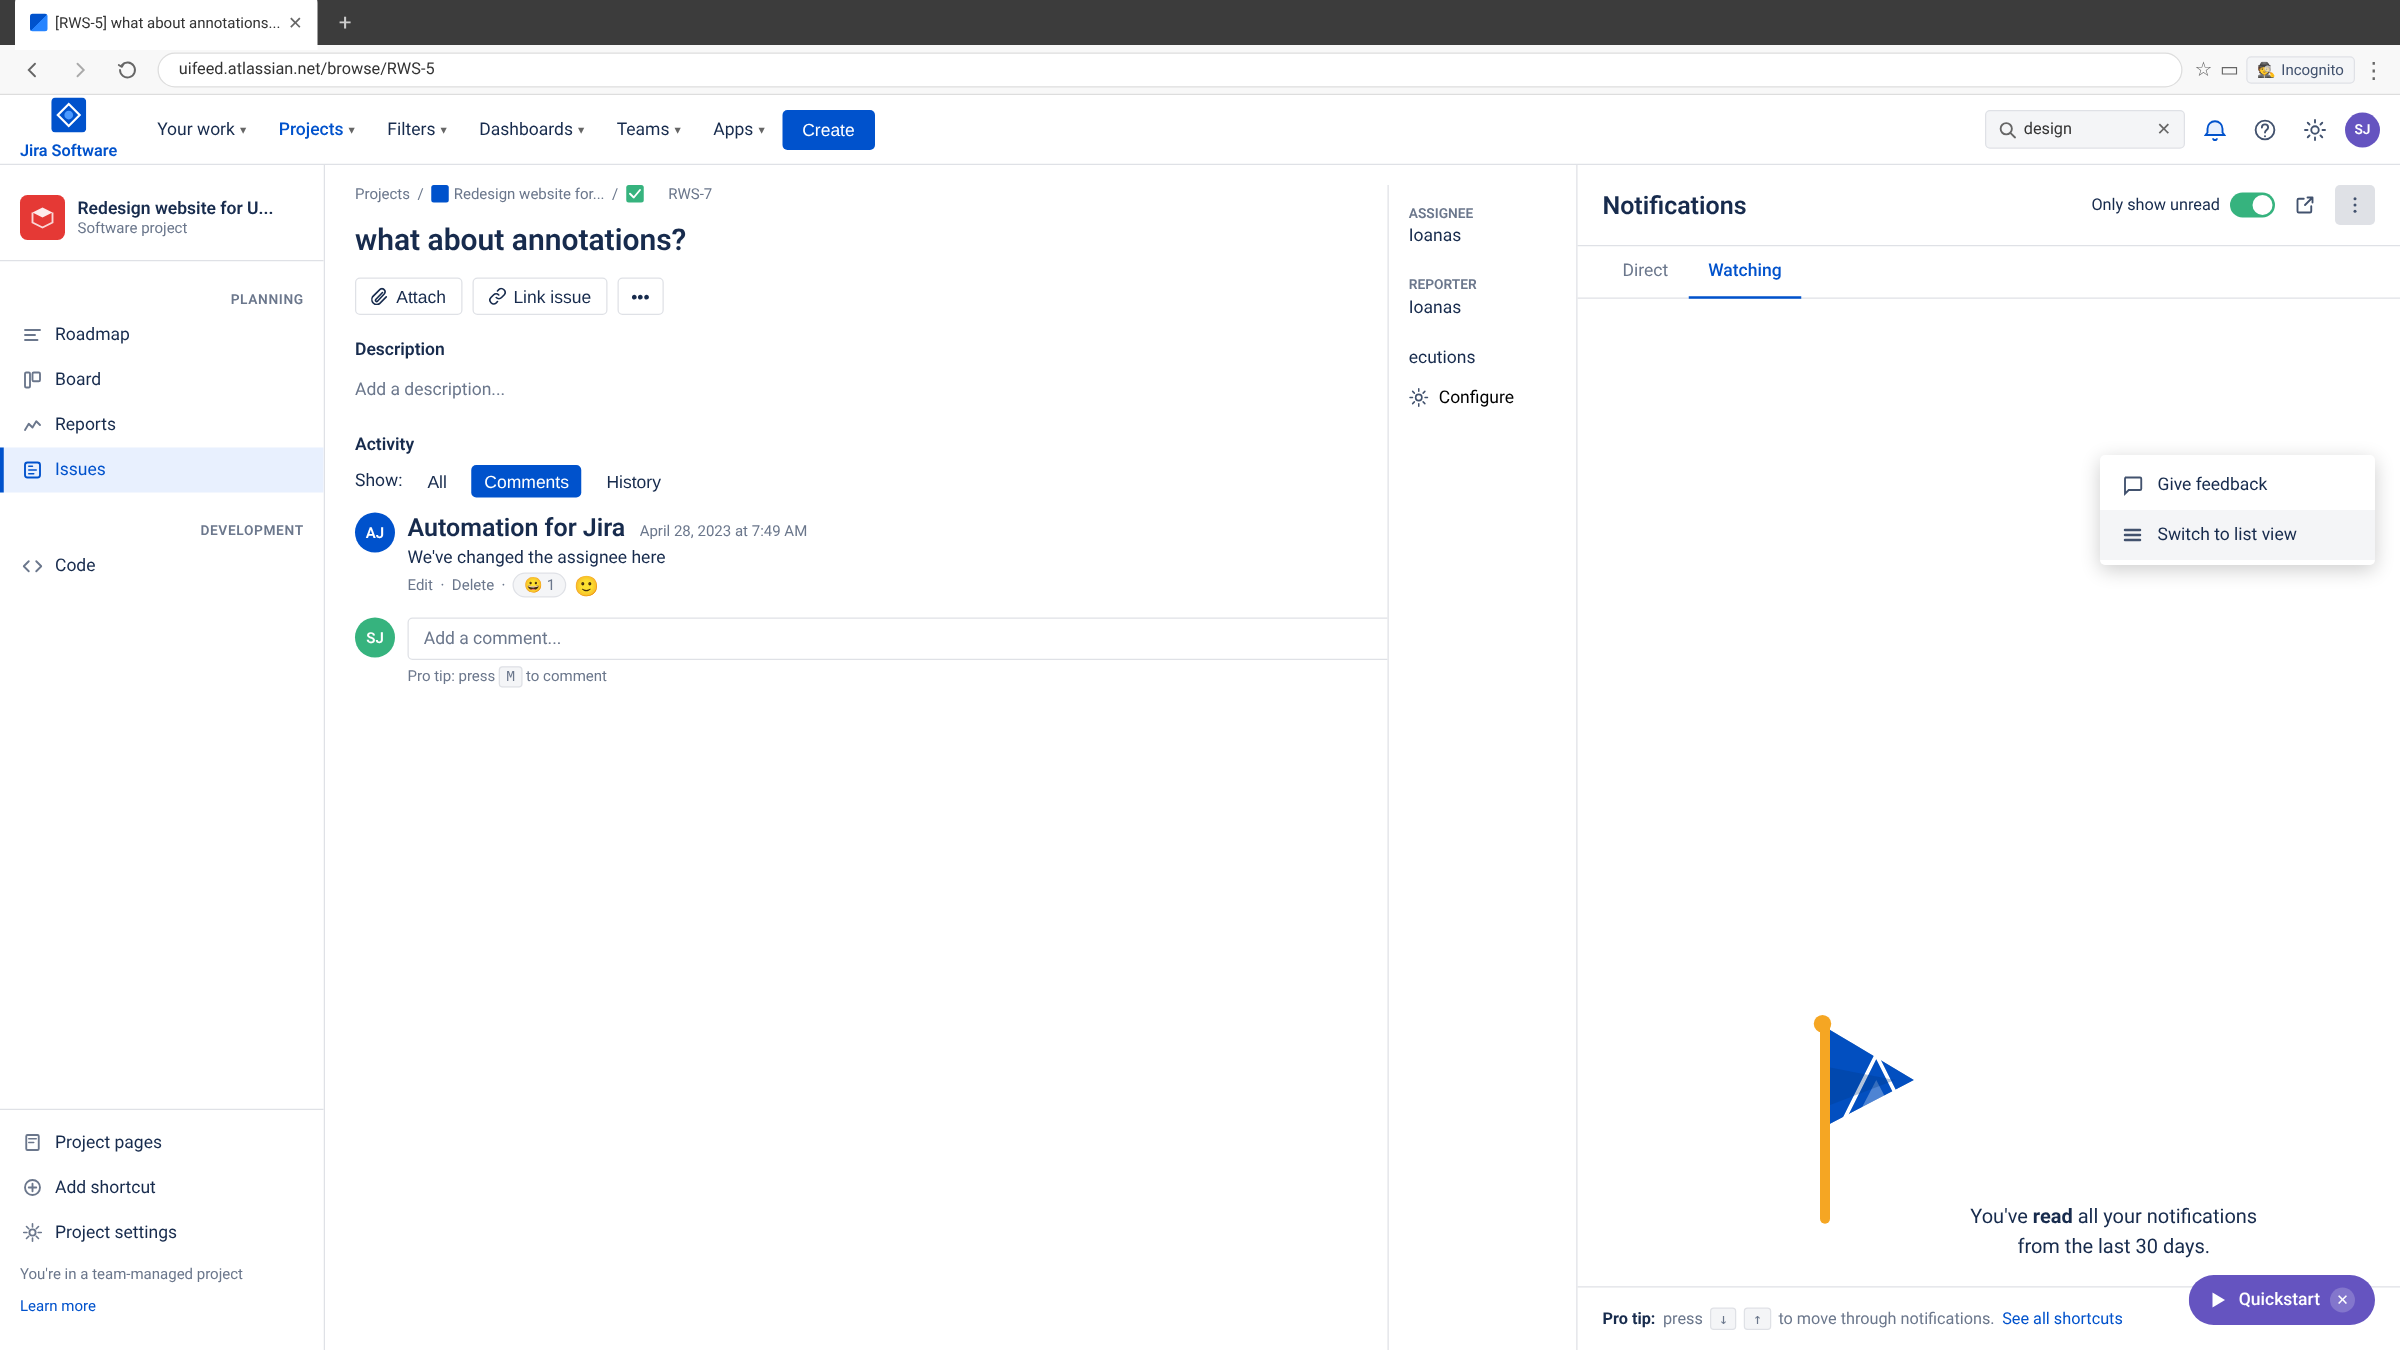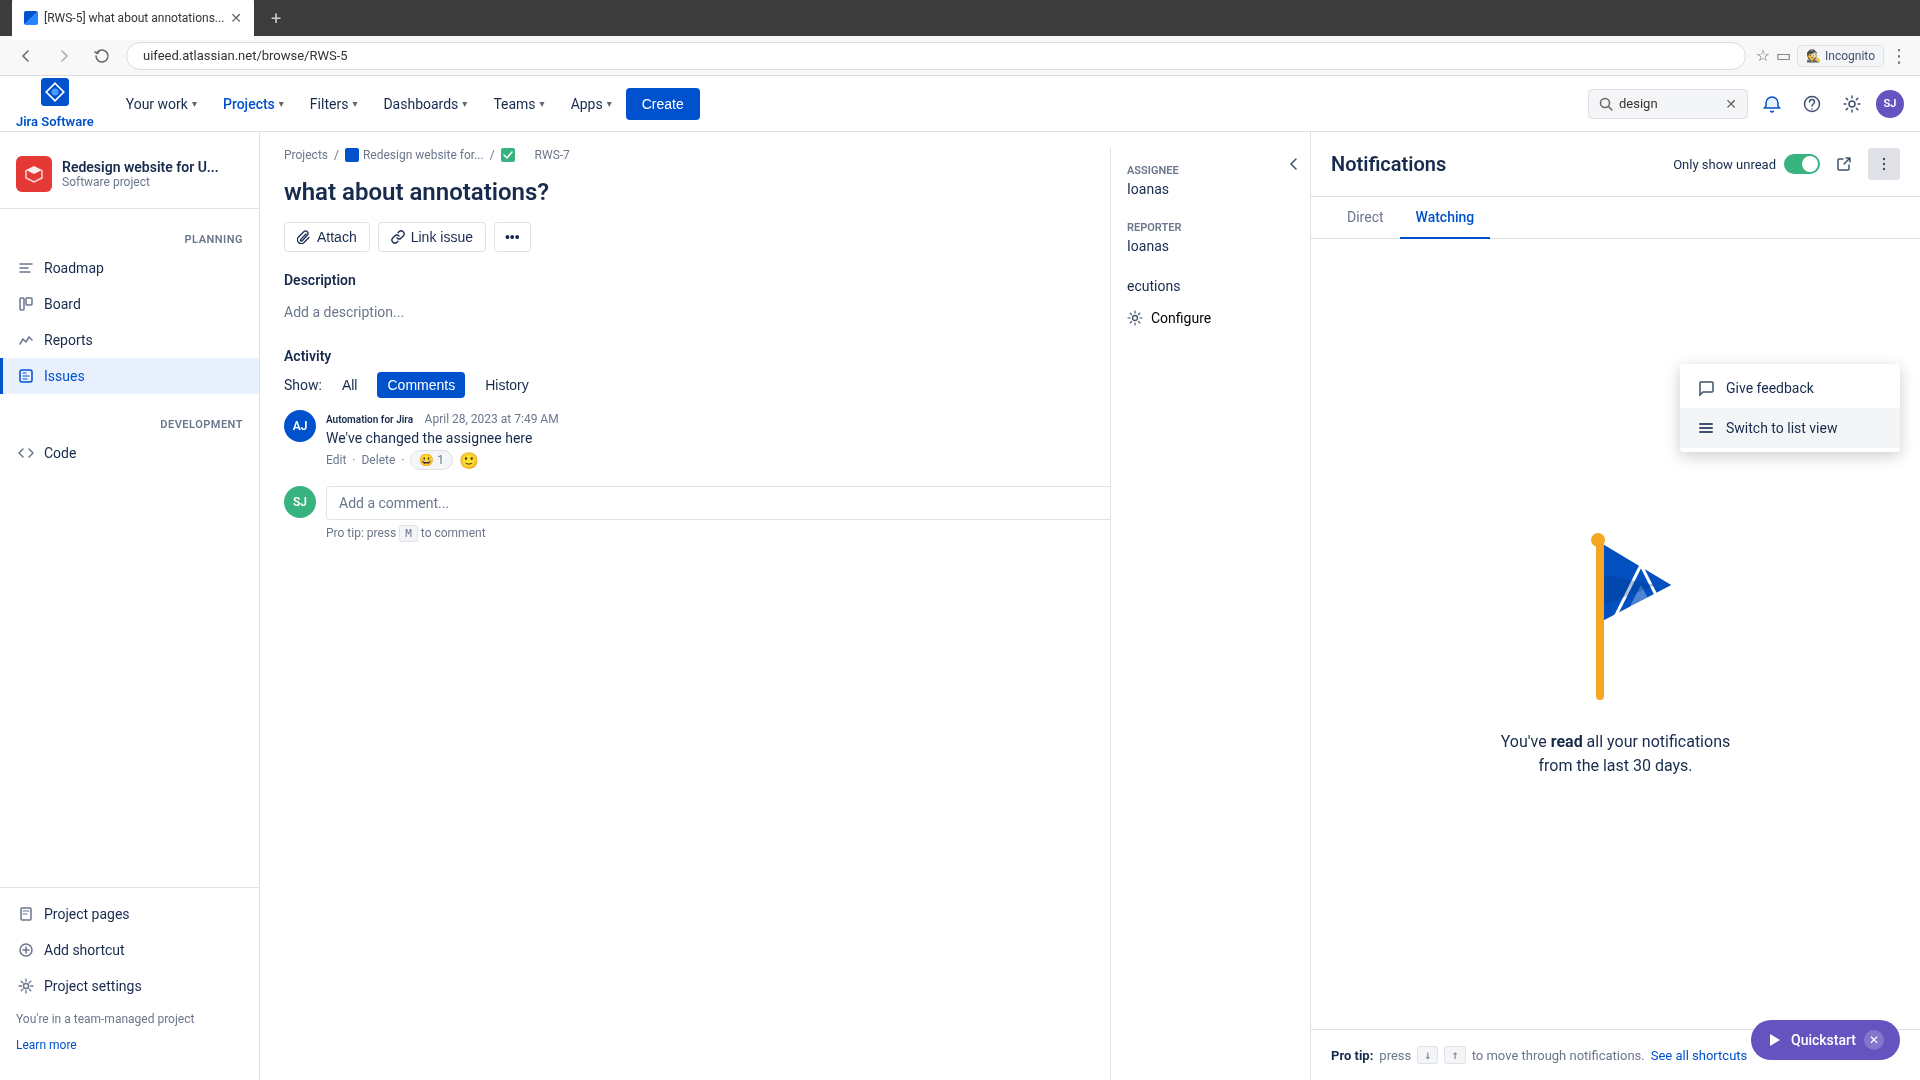--- a/index.html
+++ b/index.html
@@ -82,49 +82,49 @@
     
     .activity-section { margin-top: 20px; }
     .activity-show { display: flex; align-items: center; gap: 10px; margin-bottom: 12px; }
     .show-label { font-size: 14px; color: #172b4d; }
     .filter-btn { padding: 5px 10px; border-radius: 4px; cursor: pointer; font-size: 14px; color: #172b4d; background: none; border: none; }
     .filter-btn.active { background: #0052cc; color: #fff; }
     
     .comment-item { display: flex; gap: 10px; margin-bottom: 16px; }
     .comment-avatar { width: 32px; height: 32px; border-radius: 50%; display: flex; align-items: center; justify-content: center; color: #fff; font-size: 12px; font-weight: 600; flex-shrink: 0; }
     .comment-body { flex: 1; }
-    .comment-author { font-size: 10px; font-weight: 600; color: #172b4d; }
+    .comment-author { font-size: 20px; font-weight: 600; color: #172b4d; }
     .comment-date { font-size: 12px; color: #6b778c; margin-left: 8px; }
     .comment-text { font-size: 14px; color: #172b4d; margin: 4px 0; }
     .comment-actions { font-size: 12px; color: #6b778c; display: flex; gap: 6px; align-items: center; }
     .comment-action-link { cursor: pointer; color: #6b778c; }
     .emoji-badge { background: #f4f5f7; border: 1px solid #dfe1e6; border-radius: 12px; padding: 2px 8px; font-size: 12px; cursor: pointer; }
     
     .add-comment { display: flex; gap: 10px; align-items: flex-start; margin-top: 8px; }
     .comment-input { flex: 1; border: 1px solid #dfe1e6; border-radius: 4px; padding: 8px 12px; font-size: 14px; color: #6b778c; cursor: text; background: #fff; }
     
     .pro-tip { font-size: 12px; color: #6b778c; margin-top: 4px; }
     .pro-tip .key { background: #f4f5f7; border: 1px solid #dfe1e6; border-radius: 3px; padding: 1px 5px; font-size: 11px; font-family: monospace; }
     
     
-    .notifications-panel { position: absolute; right: 0; top: 0; width: 610px; height: 100%; background: #fff; border-left: 1px solid #dfe1e6; z-index: 50; display: flex; flex-direction: column; }
+    .notifications-panel { position: absolute; right: 0; top: 0; width: 659px; height: 100%; background: #fff; border-left: 1px solid #dfe1e6; z-index: 50; display: flex; flex-direction: column; }
     .notifications-header { padding: 16px 20px; display: flex; align-items: center; justify-content: space-between; border-bottom: 1px solid #dfe1e6; }
     .notifications-title { font-size: 20px; font-weight: 600; color: #172b4d; }
     .notifications-controls { display: flex; align-items: center; gap: 8px; }
     .only-unread { font-size: 13px; color: #172b4d; }
     .toggle-switch { width: 36px; height: 20px; background: #36b37e; border-radius: 10px; position: relative; cursor: pointer; }
     .toggle-knob { width: 16px; height: 16px; background: #fff; border-radius: 50%; position: absolute; top: 2px; right: 2px; }
     .icon-btn { width: 32px; height: 32px; display: flex; align-items: center; justify-content: center; border: none; background: none; cursor: pointer; color: #42526e; border-radius: 4px; }
     .icon-btn.active { background: #dfe1e6; }
     
     .notifications-tabs { display: flex; padding: 0 20px; border-bottom: 1px solid #dfe1e6; }
     .notif-tab { padding: 12px 16px; cursor: pointer; font-size: 14px; color: #6b778c; border-bottom: 2px solid transparent; margin-bottom: -1px; }
     .notif-tab.active { color: #0052cc; border-bottom-color: #0052cc; font-weight: 500; }
     
-    .notifications-body { flex: 1; display: flex; flex-direction: column; align-items: center; justify-content: center; padding: 20px; }
+    .notifications-body { flex: 1; display: flex; flex-direction: row; align-items: flex-end; justify-content: center; padding: 20px; }
     .notif-illustration { width: 200px; height: 220px; margin-bottom: 20px; }
     .notif-message { text-align: center; font-size: 16px; color: #172b4d; line-height: 1.5; }
     .notif-message strong { font-weight: 700; }
     
     .notif-pro-tip { padding: 16px 20px; border-top: 1px solid #dfe1e6; font-size: 13px; color: #6b778c; display: flex; align-items: center; gap: 6px; flex-wrap: wrap; }
     .notif-pro-tip strong { color: #172b4d; }
     .key-badge { background: #f4f5f7; border: 1px solid #dfe1e6; border-radius: 3px; padding: 1px 6px; font-family: monospace; font-size: 12px; }
     .see-all-link { color: #0052cc; cursor: pointer; text-decoration: none; }
     
     

